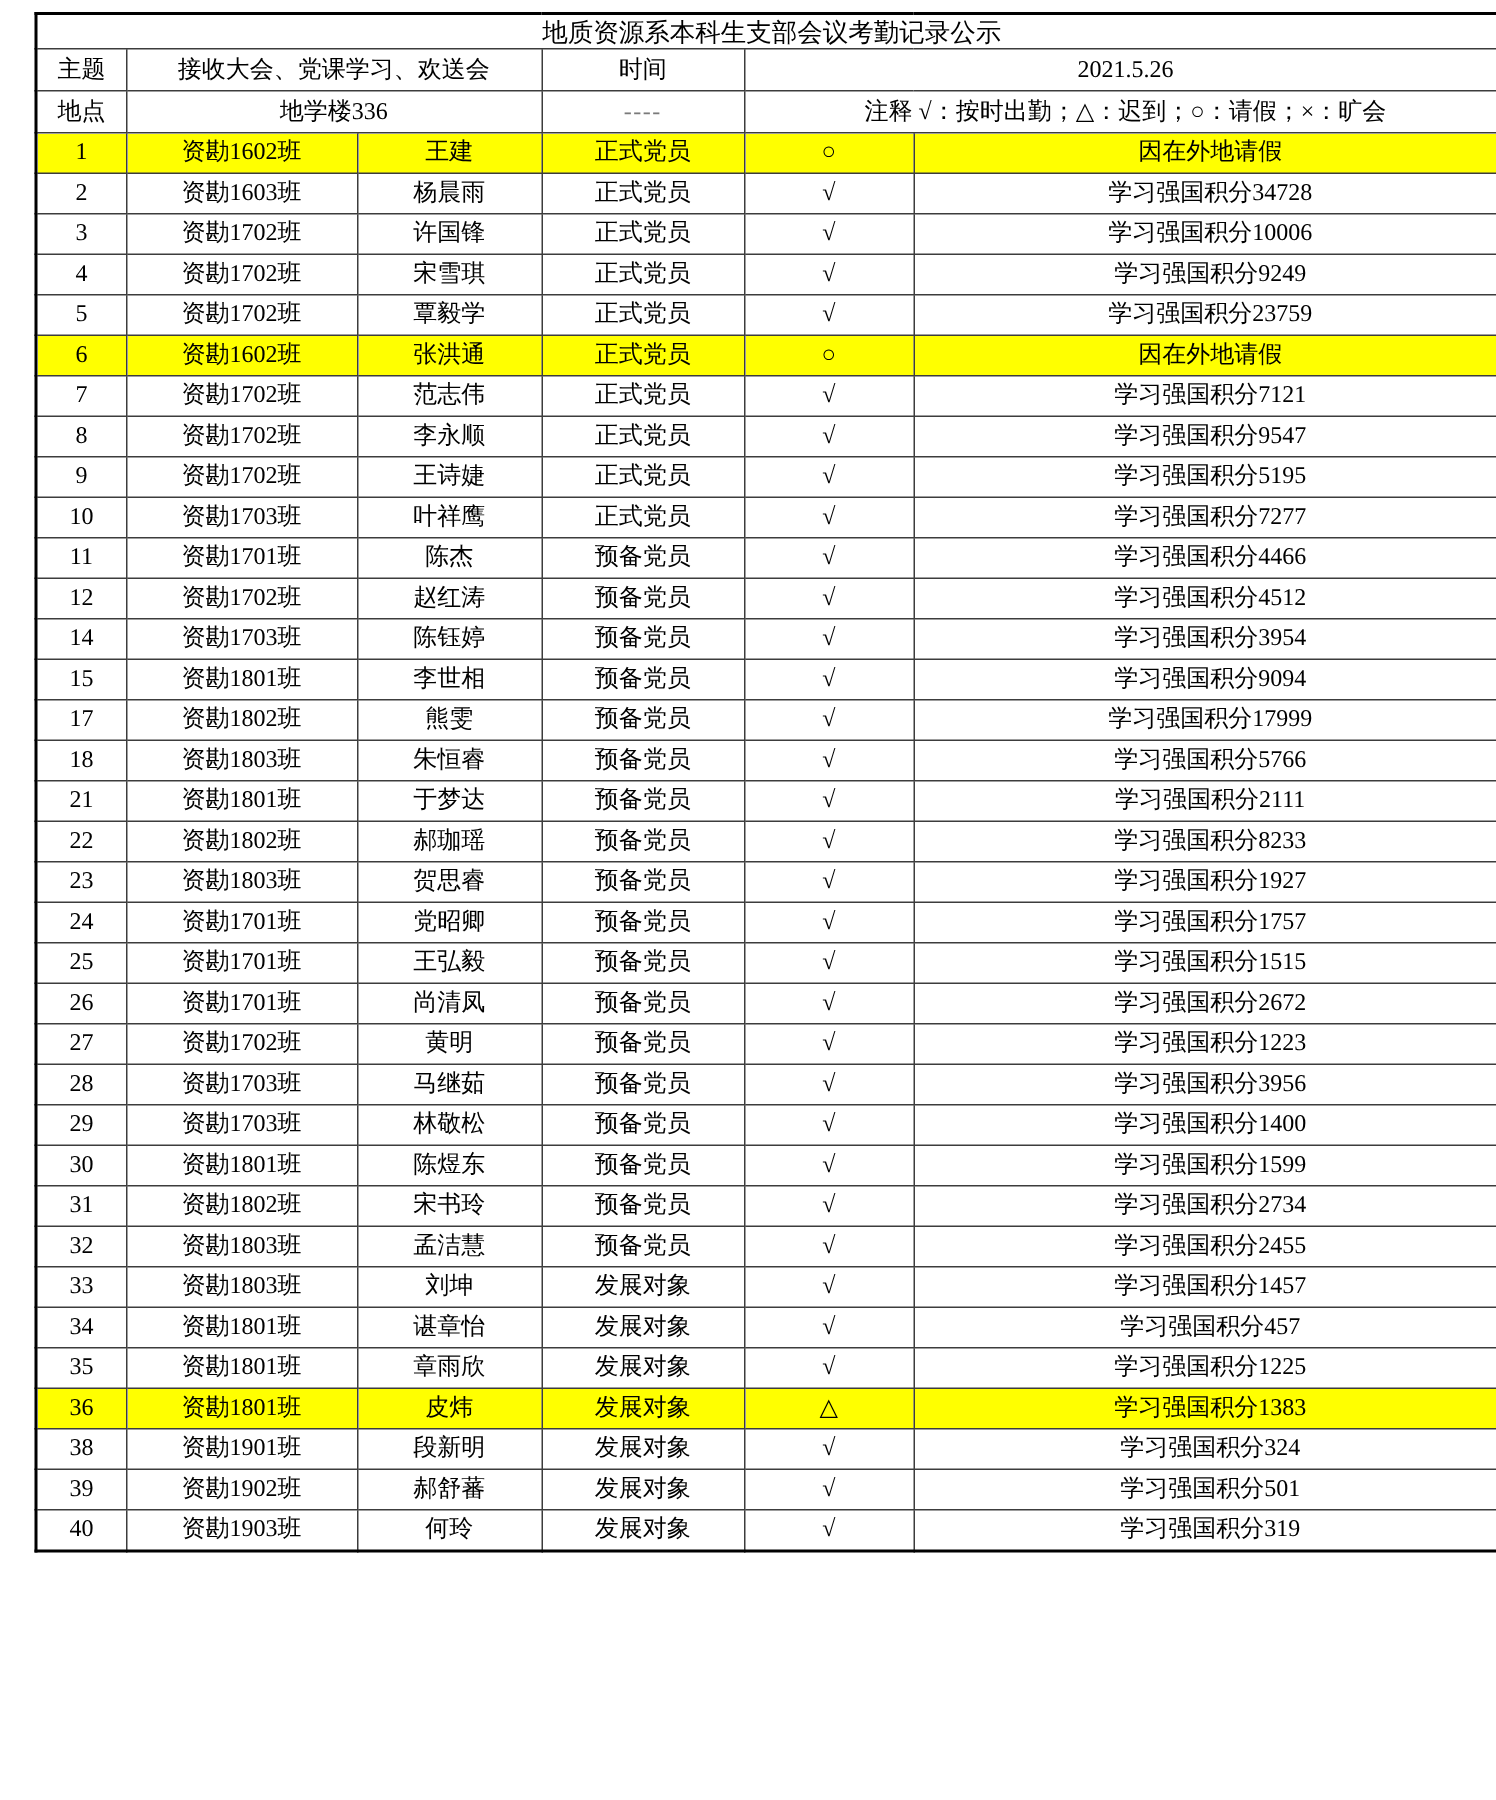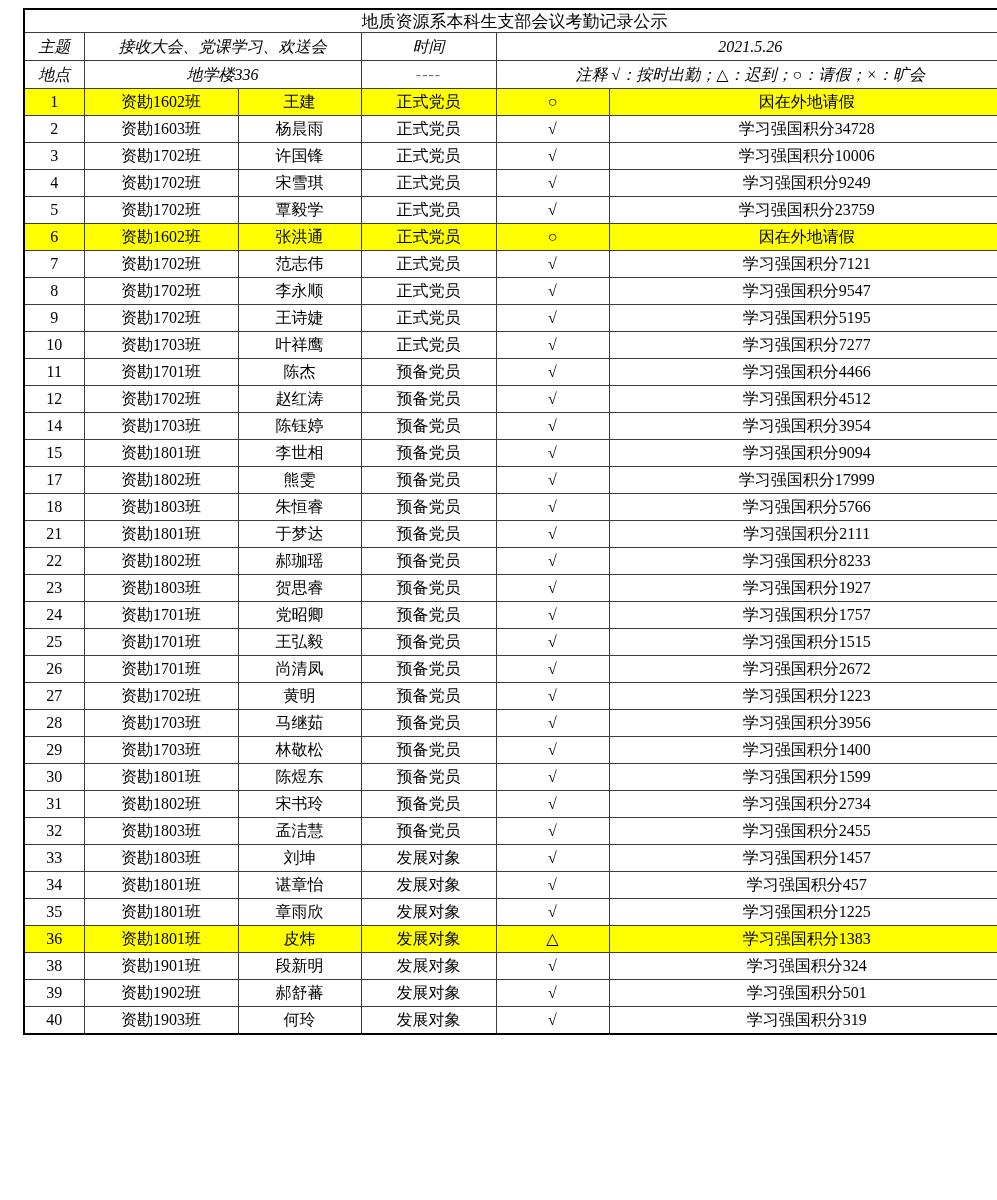--- a/index.html
+++ b/index.html
@@ -32,21 +32,21 @@
     line-height: 1;
     padding: 0 2px;
     overflow: hidden;
     white-space: nowrap;
   }
   tr.title-row td {
     height: 22px;
     font-size: 17px;
     border-bottom: 1px solid #3c3c3c;
   }
-  tr.meta-row td, tr.header-row td { height: 27px; font-style: italic; }
+  tr.meta-row td, tr.header-row td { height: 27px; }
   tbody.data td { height: 26px; }
   tr.highlight td { background: #ffff00; }
   .dash-cell { color: #7a7a7a; letter-spacing: 1px; }
   .attendance-mark { font-size: 16px; }
 </style>
 </head>
 <body>
 
 <div class="sheet">
   <table class="attendance">

